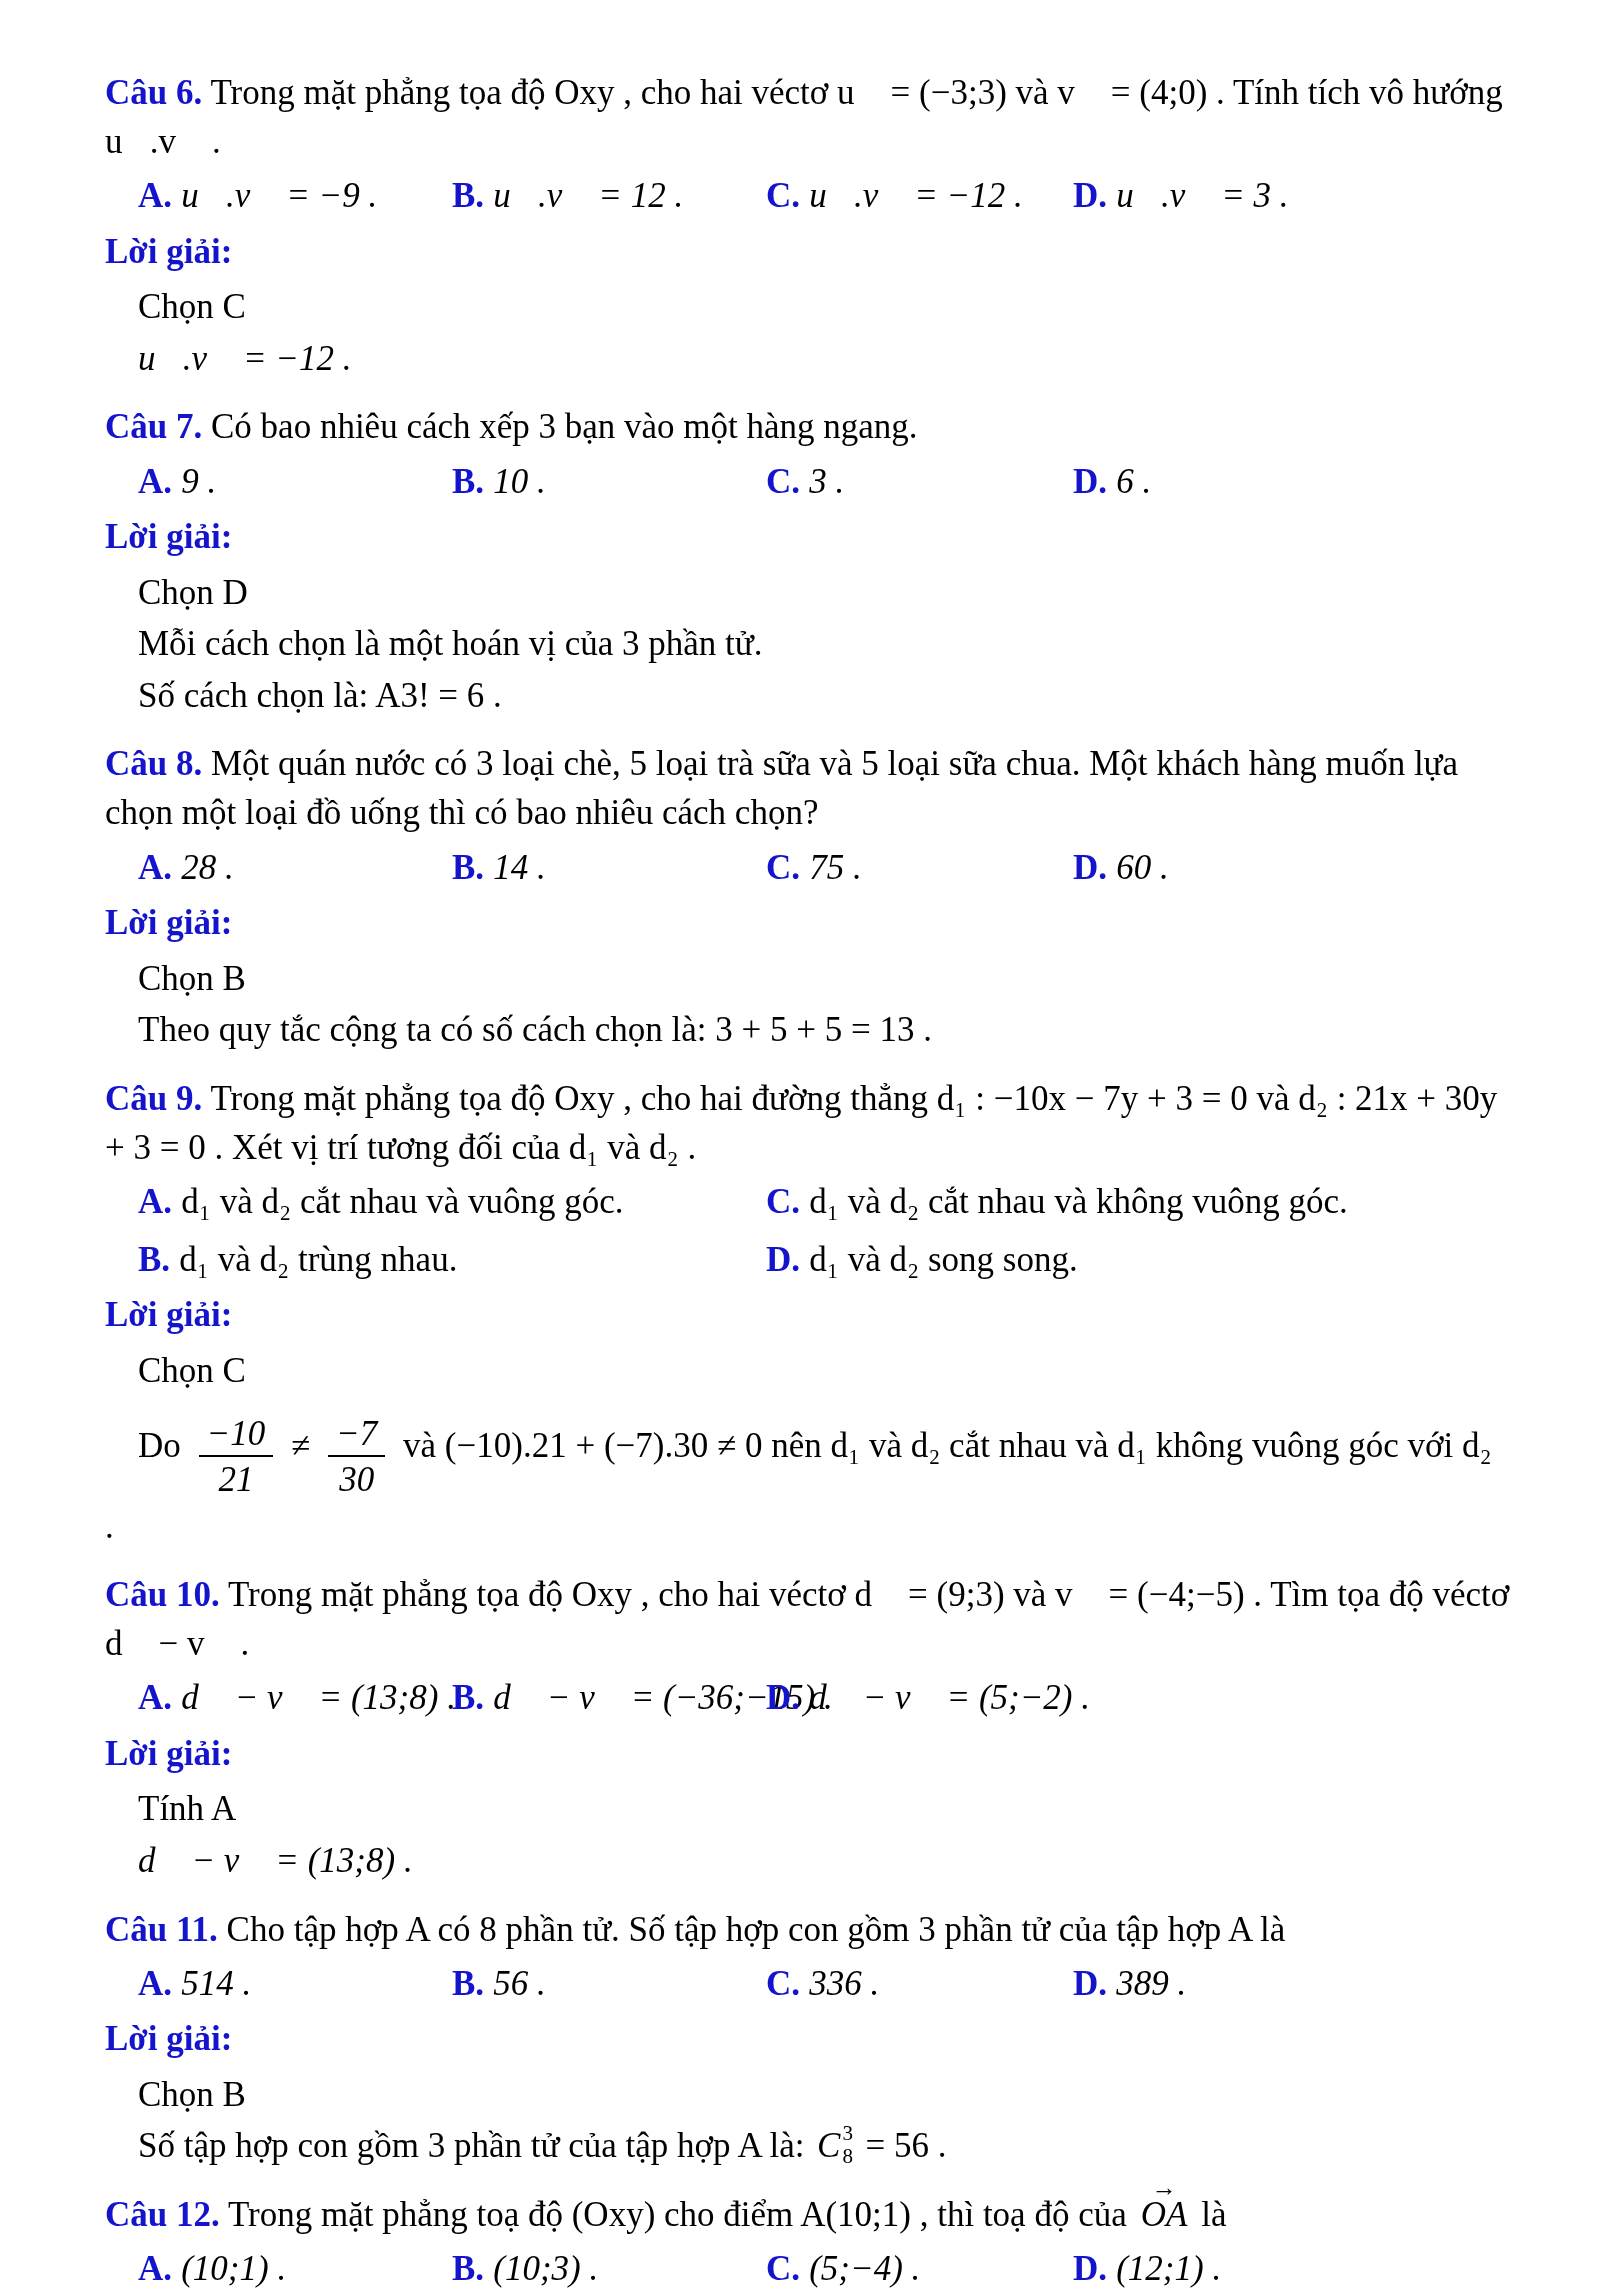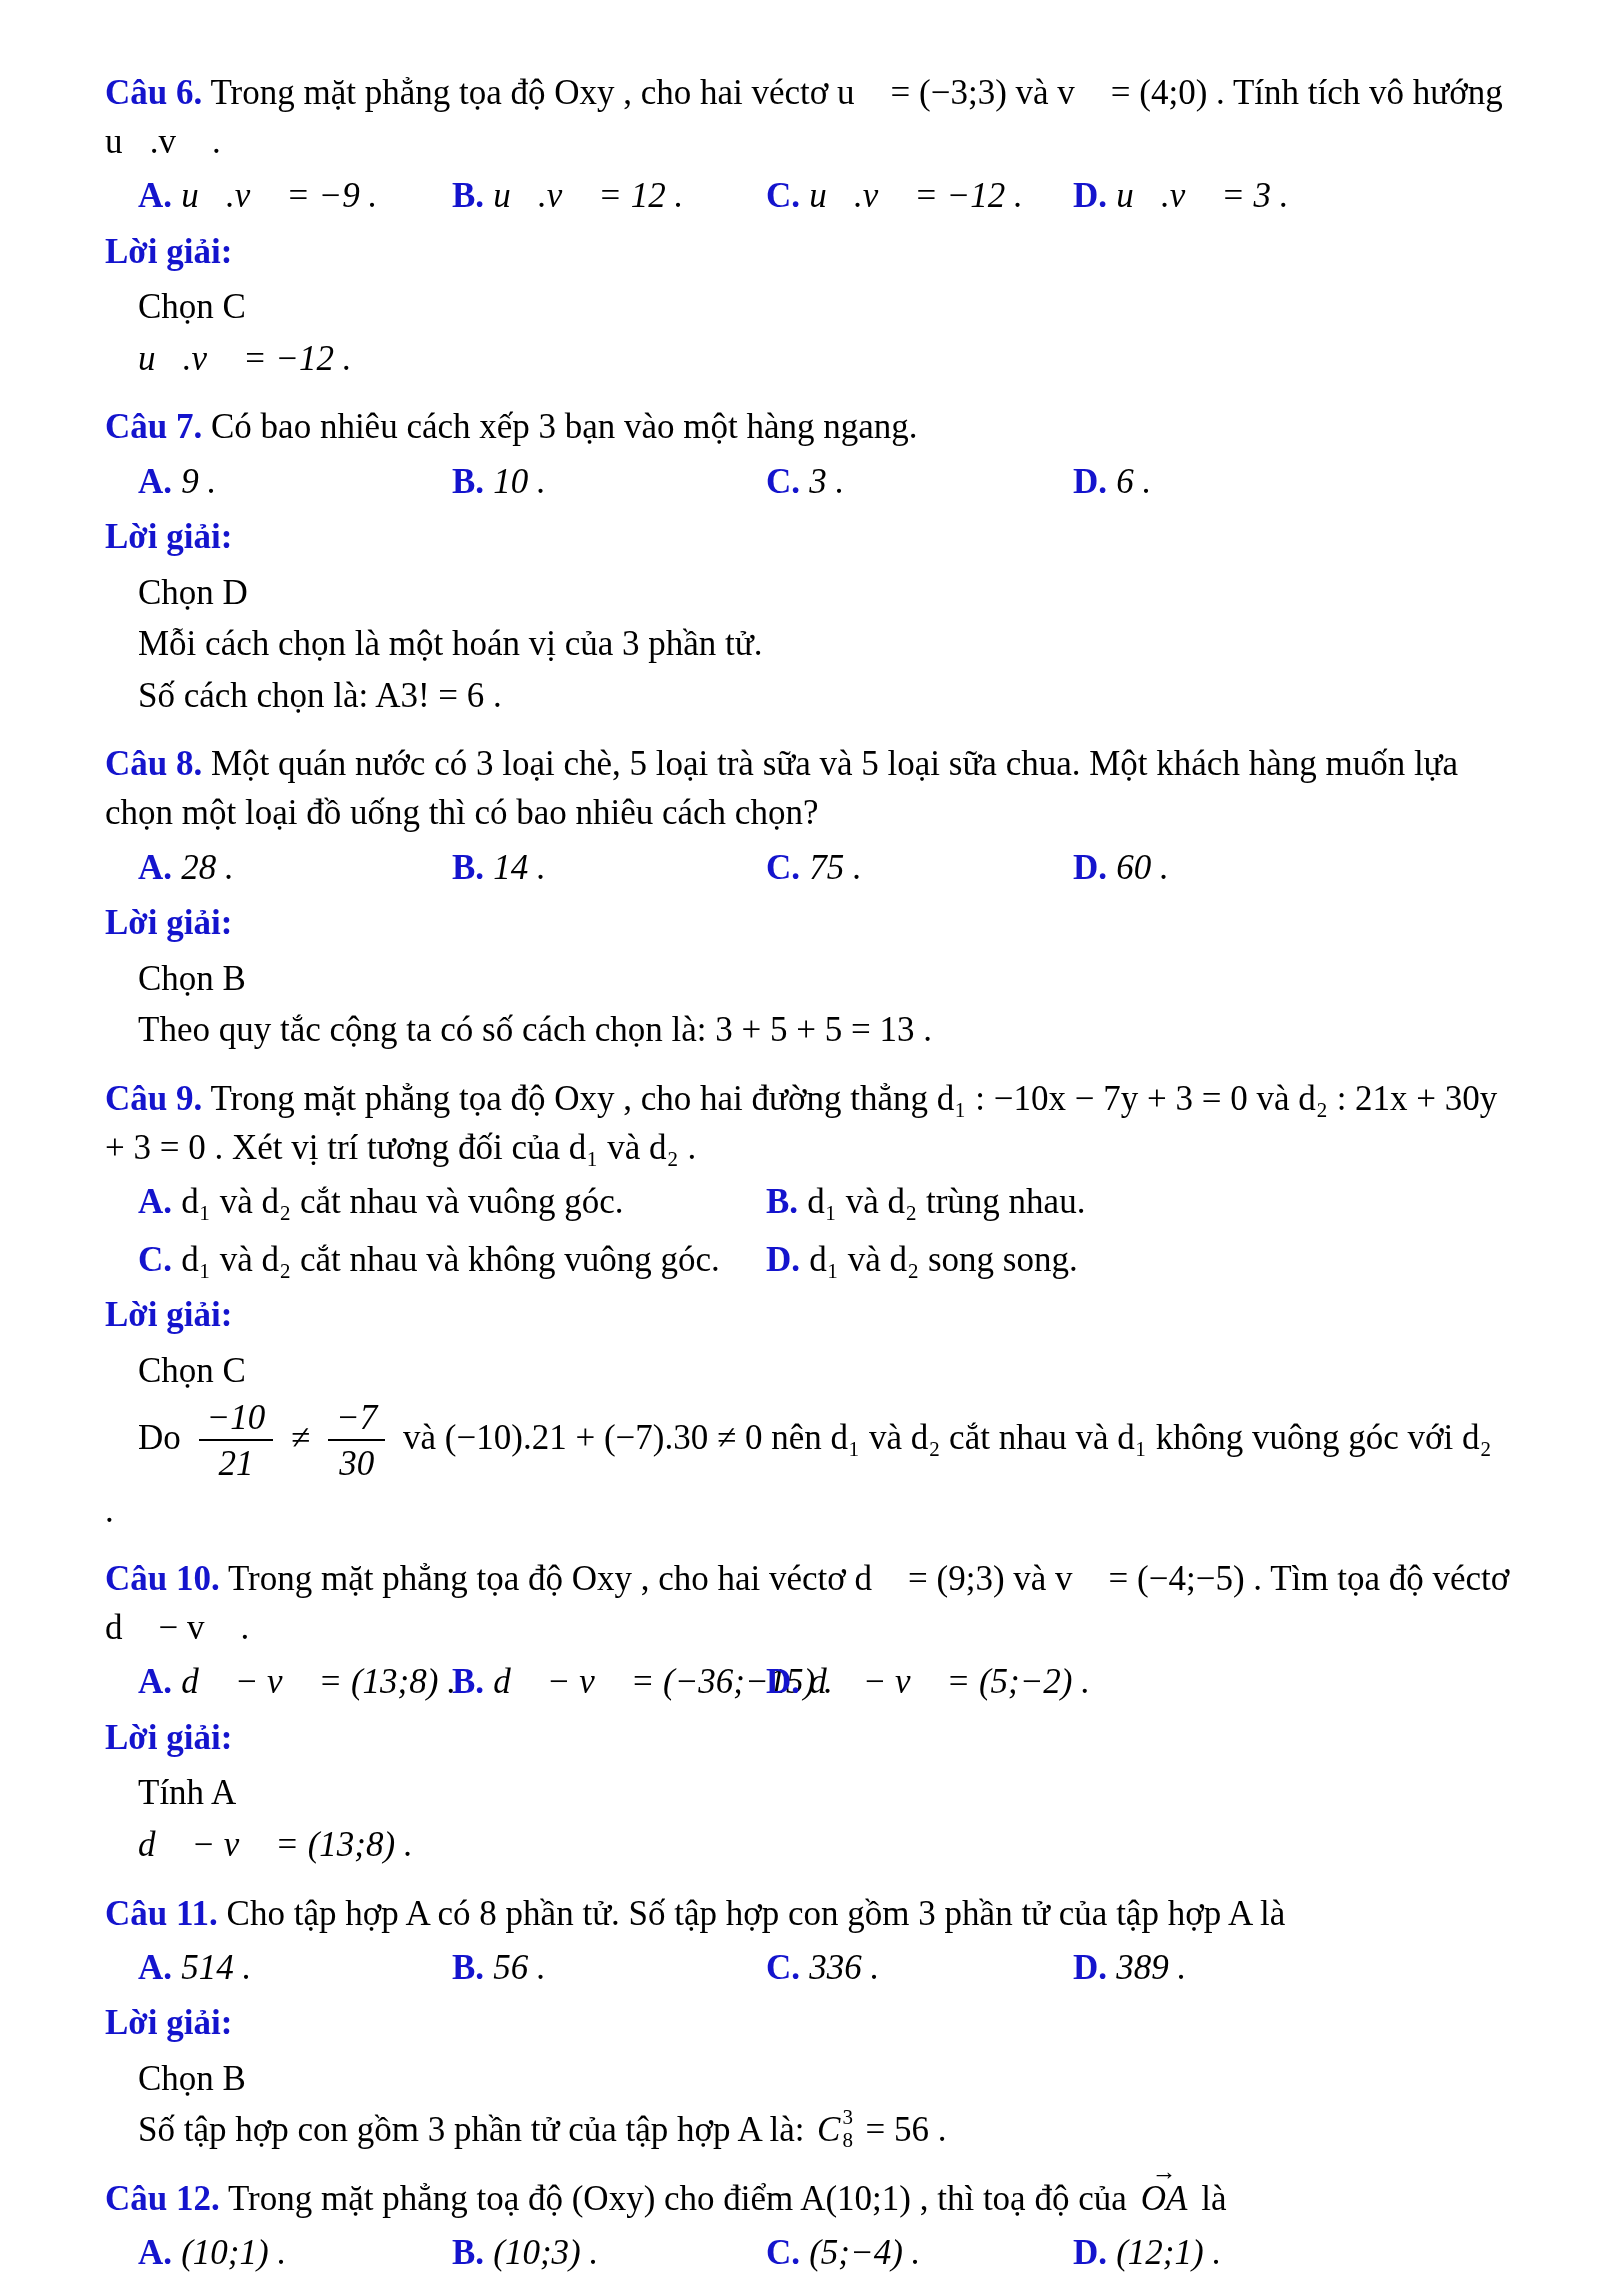--- a/index.html
+++ b/index.html
@@ -57,20 +57,21 @@
     vertical-align:middle;
     text-align:center;
     font-style:italic;
     margin:0 9.2px;
     line-height:1.12;
   }
   .frac .num{
     display:block;
     border-bottom:2.6px solid #000;
     padding:0 7.9px 2.6px 7.9px;
+    margin-top:16px;
   }
   .frac .den{
     display:block;
     padding:2.6px 7.9px 0 7.9px;
   }
   
   .combi{display:inline-flex;align-items:center;margin:0 3.9px;}
   .combi .cbase{font-style:italic;}
   .combi .stack{
     display:inline-flex;
@@ -178,24 +179,24 @@
   <section class="question">
     <p class="stem">
       <b class="qlabel">Câu 9.</b>
       <span>Trong mặt phẳng tọa độ Oxy , cho hai đường thẳng d₁ : −10x − 7y + 3 = 0 và d₂ : 21x + 30y + 3 = 0 . Xét vị trí tương đối của d₁ và d₂ .</span>
     </p>
     <div class="options cols2">
       <div class="opt">
         <b class="olabel">A.</b><span>d₁ và d₂ cắt nhau và vuông góc.</span>
       </div>
       <div class="opt">
+        <b class="olabel">C.</b><span>d₁ và d₂ cắt nhau và không vuông góc.</span>
+      </div>
+      <div class="opt">
         <b class="olabel">B.</b><span>d₁ và d₂ trùng nhau.</span>
-      </div>
-      <div class="opt">
-        <b class="olabel">C.</b><span>d₁ và d₂ cắt nhau và không vuông góc.</span>
       </div>
       <div class="opt">
         <b class="olabel">D.</b><span>d₁ và d₂ song song.</span>
       </div>
     </div>
     <p class="loigiai">Lời giải:</p>
     <p class="sol">Chọn C</p>
     <p class="sol">
       <span>Do</span>
       <span class="frac">

